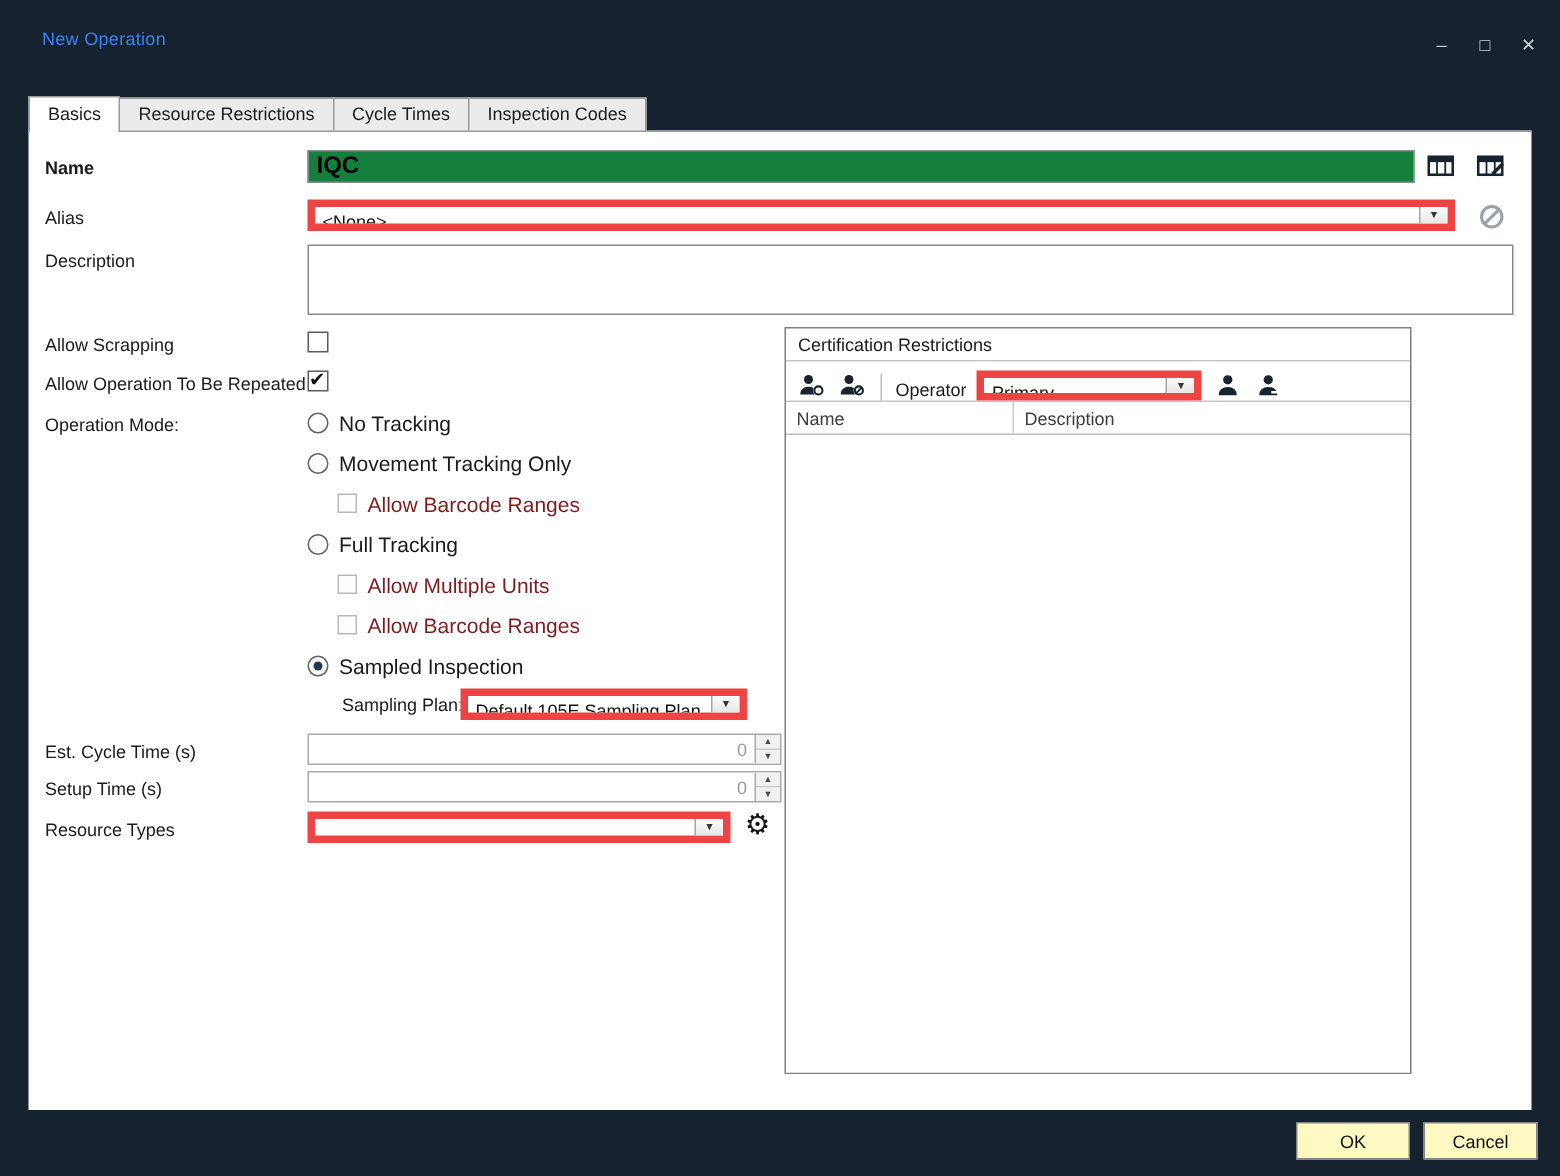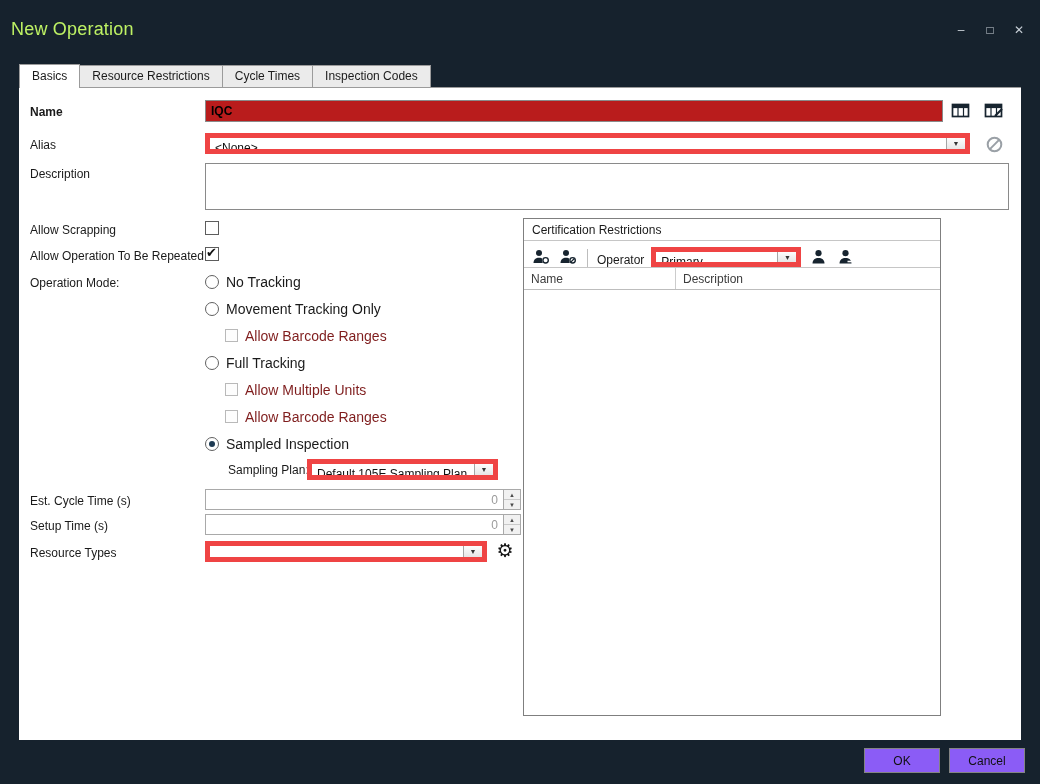--- a/index.html
+++ b/index.html
@@ -1,39 +1,39 @@
 <!DOCTYPE html>
 <html><head>
 <meta charset="utf-8">
 <style>
   * { box-sizing: border-box; margin: 0; padding: 0; }
   body { font-family: "Liberation Sans", "DejaVu Sans", sans-serif; background: #0d141b; }
   .window { position: relative; width: 1040px; height: 784px; background: #16222d; overflow: hidden; }
 
   
-  .title { position: absolute; left: 11px; top: 19px; font-size: 18px; color: #bef264; letter-spacing: .2px; }
+  .title { position: absolute; left: 28px; top: 19px; font-size: 12px; color: #3b82f6; letter-spacing: .2px; }
   .win-controls { position: absolute; right: 14px; top: 23px; display: flex; gap: 15px; }
   .winbtn { color: #c7cfd6; font-size: 12px; width: 14px; text-align: center; cursor: default; }
 
   
   .tabstrip { position: absolute; left: 19px; top: 64px; height: 24px; display: flex; align-items: flex-end; z-index: 6; }
   .tab { font-size: 12px; color: #1b1b1b; background: #ebebeb; border: 1px solid #9b9b9b; border-bottom: none;
          padding: 0 12px; height: 22px; line-height: 21px; margin-bottom: 1px; white-space: nowrap; }
   .tab + .tab { margin-left: -1px; }
   .tab.active { background: #ffffff; height: 24px; line-height: 23px; margin-bottom: 0; position: relative; z-index: 7; }
 
   
   .panel { position: absolute; left: 19px; top: 87px; width: 1002px; height: 653px; background: #ffffff;
            border-top: 1px solid #9b9b9b; z-index: 5; }
 
   .lbl { position: absolute; font-size: 12px; color: #1a1a1a; white-space: nowrap; }
   .lbl.bold { font-weight: bold; }
 
-  .text-input { position: absolute; border: 1px solid #8a8a8a; background: #b91c1c; font-family: inherit;
-                font-size: 12px; font-weight: bold; padding: 2px 5px; outline: none; }
+  .text-input { position: absolute; border: 1px solid #8a8a8a; background: #15803d; font-family: inherit;
+                font-size: 16px; font-weight: bold; padding: 2px 5px; outline: none; }
   textarea.area { position: absolute; border: 1px solid #8a8a8a; background: #fff; font-family: inherit;
                   font-size: 12px; padding: 3px 5px; resize: none; outline: none; }
 
   
   .combo { position: absolute; height: 21px; border: 5px solid #ef4444; background: #fff; display: flex; overflow: hidden; }
   .combo-text { flex: 1; font-size: 12px; padding: 3px 5px 0 5px; white-space: nowrap; overflow: hidden; color: #111; }
   .combo-arrow { width: 19px; border-left: 1px solid #a5a5a5; background: linear-gradient(#fdfdfd, #e6e6e6);
                  display: flex; align-items: center; justify-content: center; font-size: 7px; color: #333; }
 
   
@@ -65,21 +65,21 @@
   .tbtn { width: 20px; height: 20px; display: flex; align-items: center; justify-content: center; }
   .tsep { width: 1px; height: 18px; background: #bdbdbd; margin: 0 2px; }
   .toolbar-label { font-size: 12px; color: #1a1a1a; }
   .toolbar .combo { position: static; width: 150px; height: 20px; }
   .grid-header { height: 22px; display: flex; font-size: 12px; color: #3c3c3c; border-bottom: 1px solid #bdbdbd; }
   .col-name { width: 152px; padding: 4px 7px 0 7px; border-right: 1px solid #cccccc; }
   .col-desc { flex: 1; padding: 4px 7px 0 7px; }
   .grid-body { flex: 1; background: #fff; }
 
   
-  .btn { position: absolute; width: 76px; height: 25px; background: #8b5cf6; border: 1px solid #848484;
+  .btn { position: absolute; width: 76px; height: 25px; background: #fef9c3; border: 1px solid #848484;
          font-size: 12px; color: #111; display: flex; align-items: center; justify-content: center; cursor: default; }
 </style>
 </head>
 <body>
 
 <div class="window">
 
   <span class="title">New Operation</span>
   <div class="win-controls">
     <span class="winbtn">–</span>

